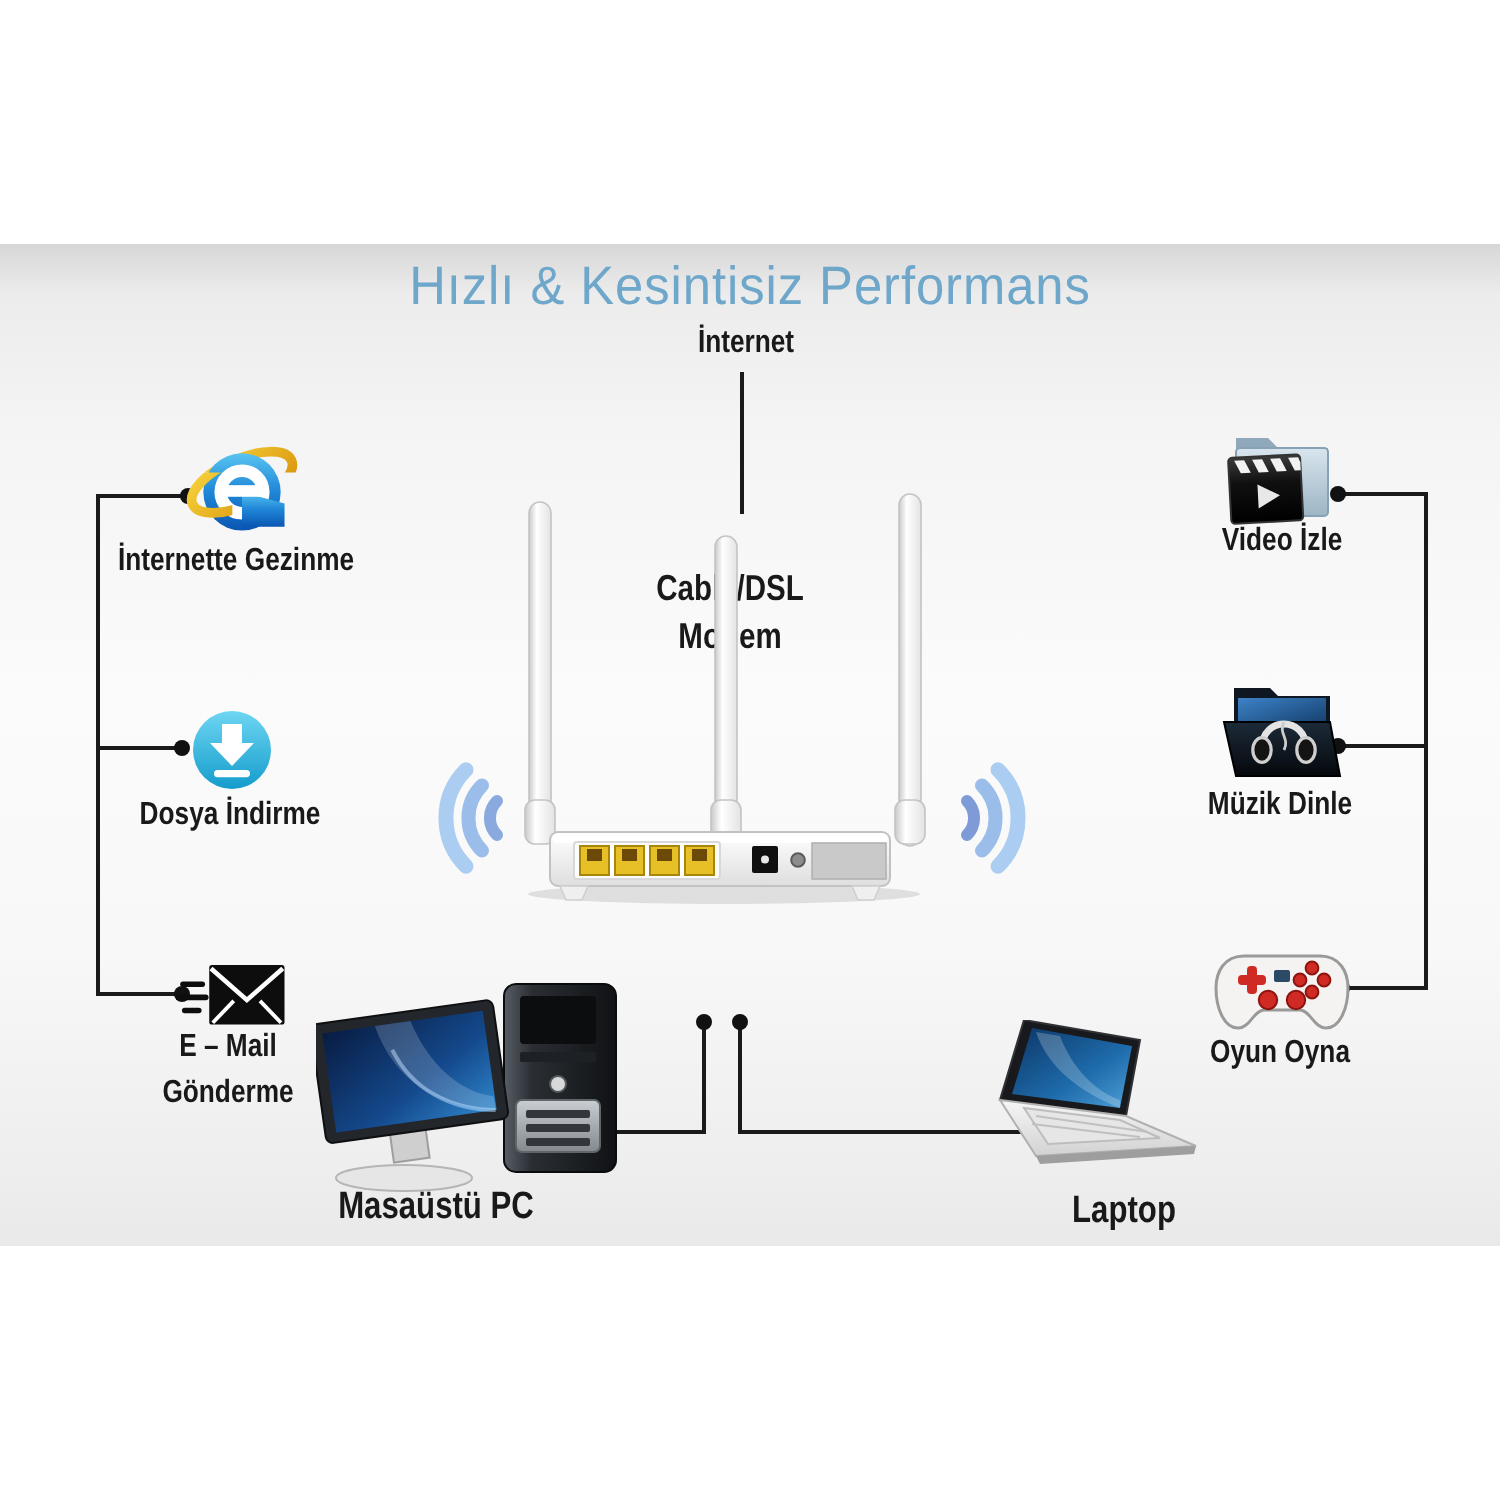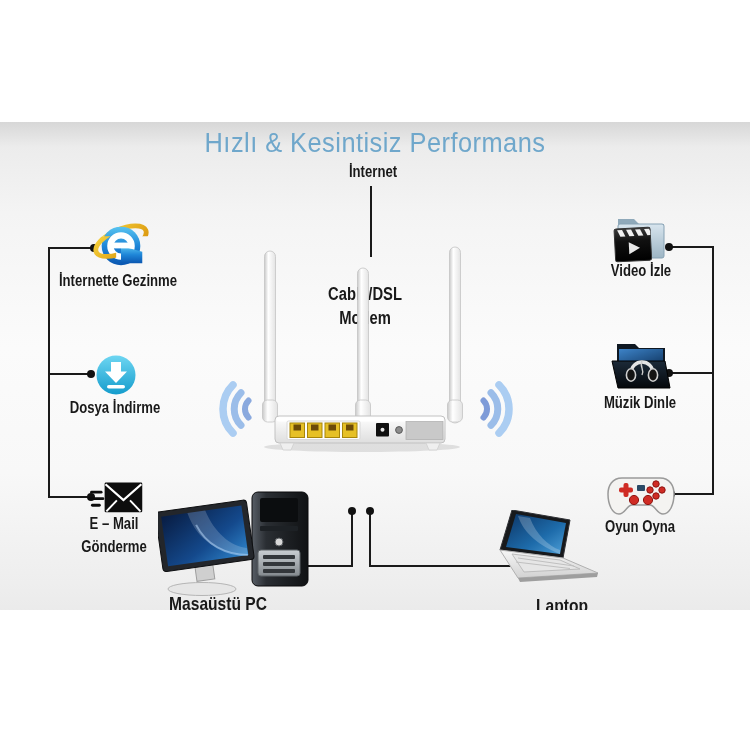--- a/index.html
+++ b/index.html
@@ -1,16 +1,16 @@
 <!DOCTYPE html>
 <html><head>
 <meta charset="utf-8">
 <style>
   html,body{margin:0;padding:0;}
-  .canvas{position:relative;width:750px;height:610px;background:#ffffff;overflow:hidden;
+  .canvas{position:relative;width:750px;height:750px;background:#ffffff;overflow:hidden;
           font-family:"Liberation Sans",sans-serif;}
   .band{position:absolute;left:0;top:122px;width:750px;height:501px;
         background:linear-gradient(180deg,#d7d7d7 0%,#ececec 5%,#f4f4f4 18%,#fbfbfb 45%,#f8f8f8 70%,#eeeeee 92%,#e9e9e9 100%);}
   .title{position:absolute;left:375px;top:128px;transform:translateX(-50%) scaleX(0.94);
          transform-origin:center top;white-space:nowrap;font-size:27px;font-weight:400;
          color:#6fa7cb;letter-spacing:0.5px;}
   .lbl{position:absolute;transform:translateX(-50%) scaleX(0.82);transform-origin:center top;
        white-space:nowrap;font-weight:bold;color:#191919;font-size:16px;letter-spacing:0px;}
   .lbl-lg{font-size:19px;}
   .lbl-md{font-size:18px;}

